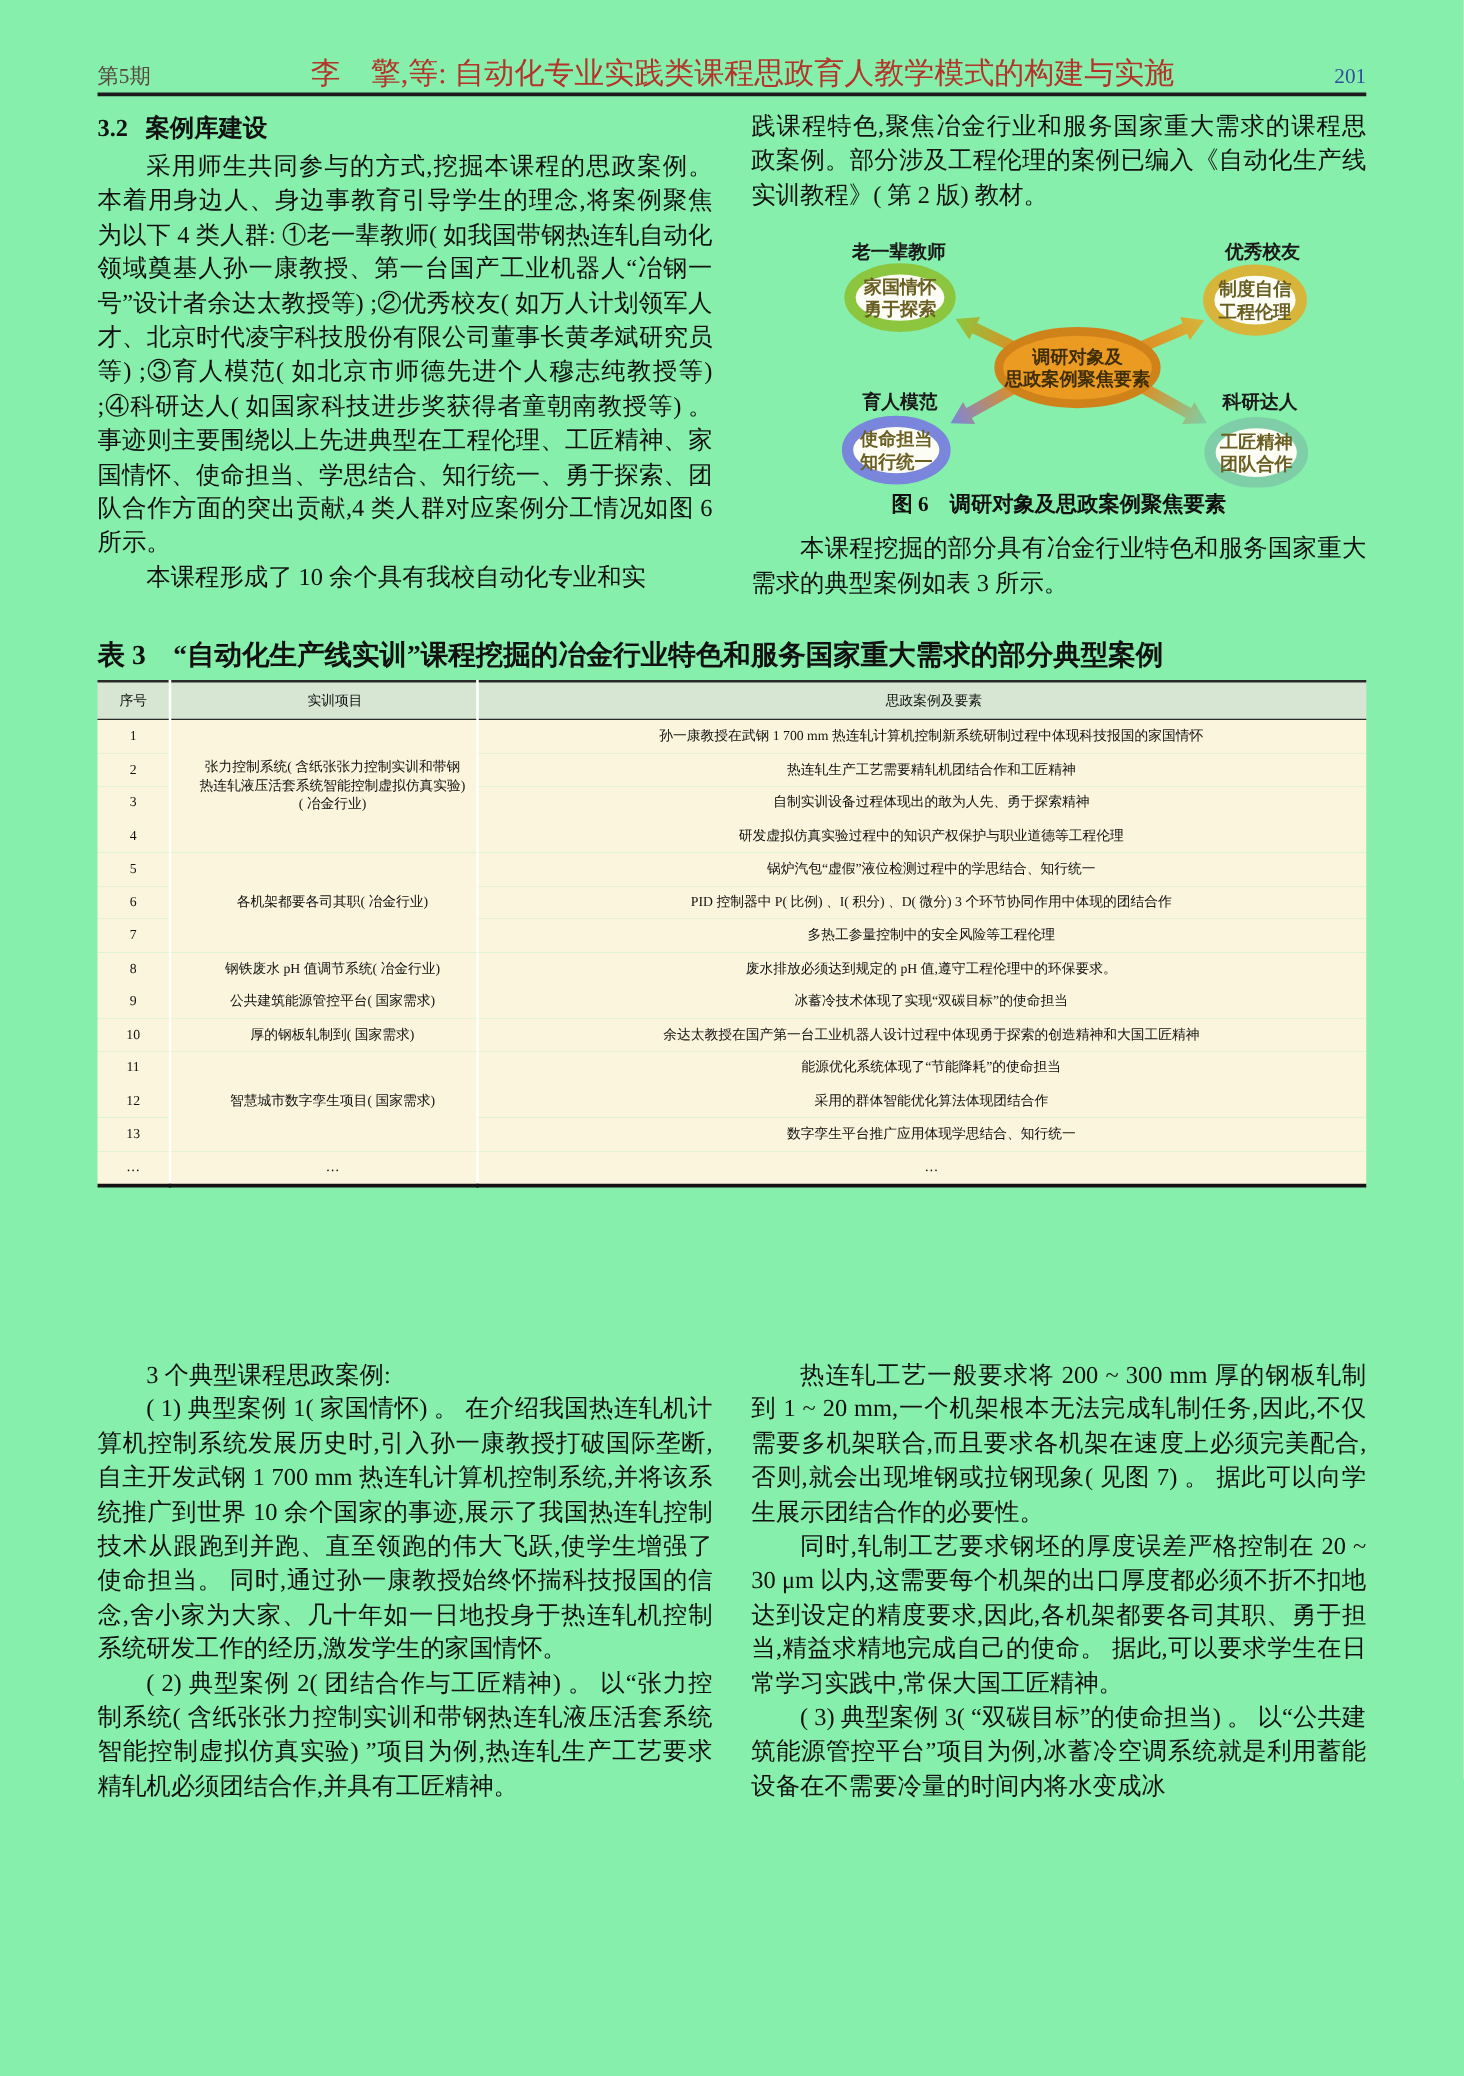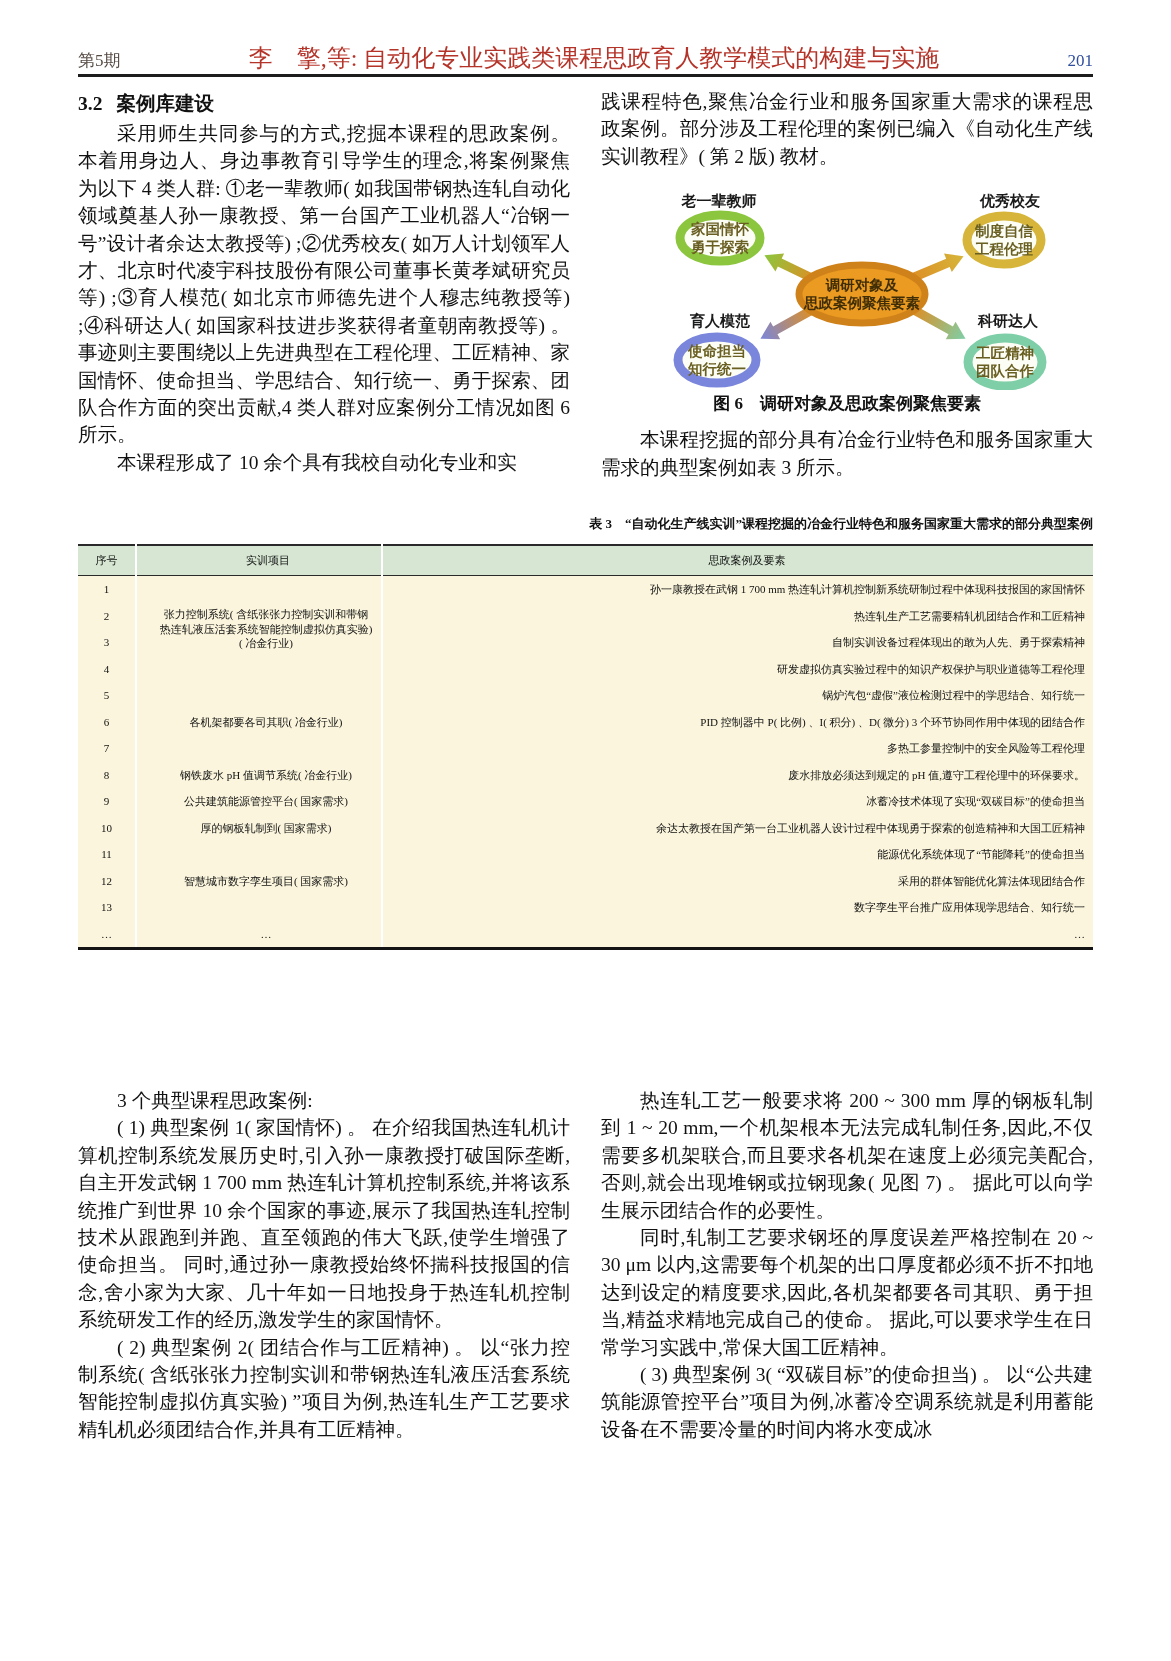--- a/index.html
+++ b/index.html
@@ -1,20 +1,20 @@
 <!DOCTYPE html>
 <html><head>
 <meta charset="utf-8">
 <style>
   html,body{margin:0;padding:0;background:#e8e8e8;}
   .page{
     position:relative;
     width:1171px;height:1661px;
     margin:0 auto;
-    background:#ffffff;
+    background:#86efac;
     font-family:"Liberation Serif","DejaVu Serif",serif;
     color:#111;
     overflow:hidden;
   }
   
   .pg-header{
     position:absolute;left:78px;top:42px;width:1015px;
     display:flex;align-items:baseline;justify-content:space-between;
     font-size:17px;
   }
@@ -48,37 +48,37 @@
     text-align:center;font-size:17px;font-weight:700;
     margin:2px 0 10px 0;line-height:24px;
   }
   svg text{font-family:"Liberation Serif","DejaVu Serif",serif;font-weight:700;}
   .node-label{font-size:15px;fill:#1a1a1a;}
   .node-text{font-size:14.5px;fill:#6a5f22;}
   .center-text{font-size:14.5px;fill:#3f2d05;}
   
   .table-block{position:absolute;left:78px;top:512px;width:1015px;}
   .tbl-title{
-    text-align:right;font-size:13px;font-weight:700;
+    text-align:left;font-size:22px;font-weight:700;
     margin:0 0 8px 0;line-height:24px;
   }
   table.tbl{
     width:1015px;border-collapse:collapse;table-layout:fixed;
     border-top:2px solid #2a2a2a;border-bottom:3px solid #141414;
     font-size:11px;
   }
   table.tbl thead th{
     font-weight:400;text-align:center;
     padding:7px 4px;border-bottom:1.5px solid #2a2a2a;
   }
   table.tbl td{padding:6px 8px;vertical-align:middle;line-height:1.32;}
   table.tbl th+th, table.tbl td+td{border-left:2px solid #ffffff;padding-left:22px;}
   td.c-no{text-align:center;padding-left:2px;padding-right:2px;}
   td.c-proj{text-align:center;padding-left:12px;}
-  td.c-case{text-align:right;padding-left:14px;}
+  td.c-case{text-align:center;padding-left:14px;}
 </style>
 </head>
 <body>
 
 <div class="page">
 
   <div class="pg-header">
     <span class="issue" style="color: rgb(85, 74, 66);">第5期</span>
     <span class="run-title" style="color: rgb(181, 52, 42);">李　擎,等: 自动化专业实践类课程思政育人教学模式的构建与实施</span>
     <span class="pageno" style="color: rgb(47, 78, 158);">201</span>

